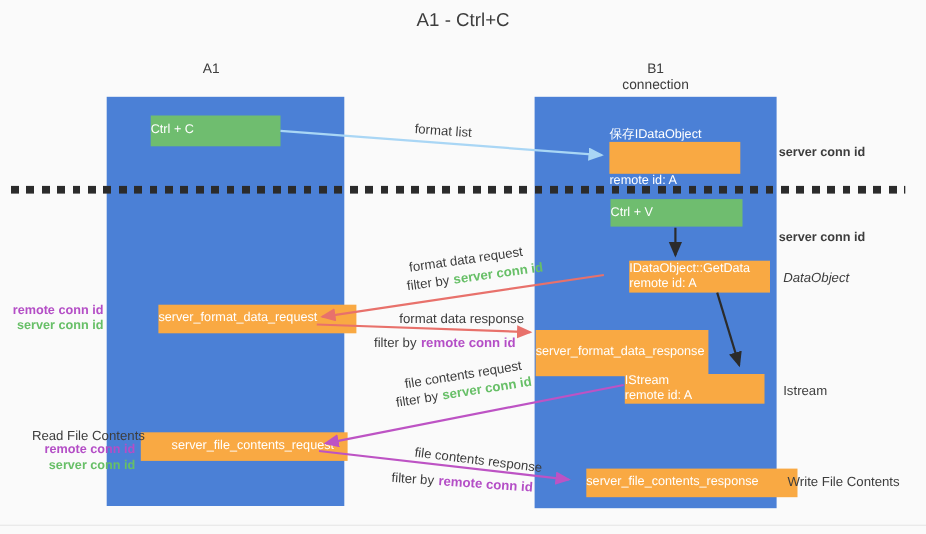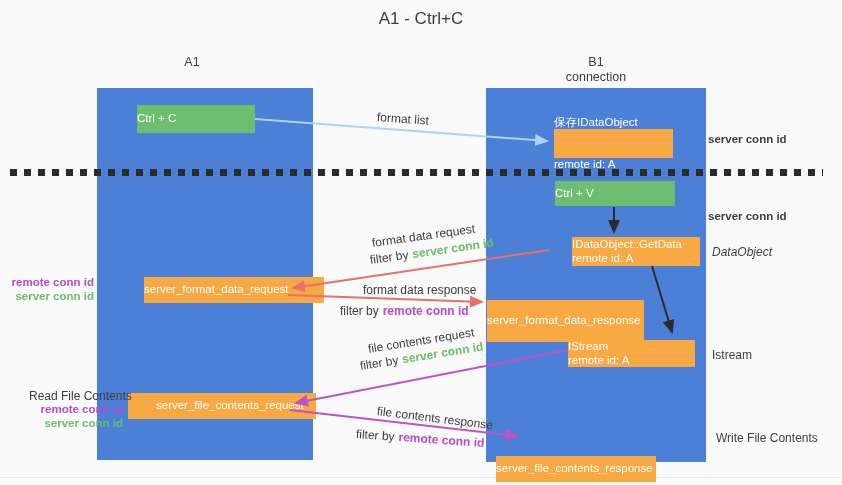--- a/index.html
+++ b/index.html
@@ -68,21 +68,21 @@
   <div class="node orange" style="left:487px;top:289px;width:157px;height:42px;margin-top:11px;">
     <span>server_format_data_response</span>
   </div>
   <div class="node orange" style="left:568px;top:340px;width:127px;height:27px;">
     <span>IStream</span>
     <span>remote id: A</span>
   </div>
   <div class="node orange" style="left:128px;top:393px;width:160px;height:26px;padding-left:28px;">
     <span>server_file_contents_request</span>
   </div>
-  <div class="node orange" style="left:496px;top:426px;width:160px;height:26px;margin-top:30px;">
+  <div class="node orange" style="left:533px;top:426px;width:192px;height:26px;">
     <span>server_file_contents_response</span>
   </div>
 
   <svg id="edges" width="842" height="485">
     <defs>
       <marker id="ah-blue" markerWidth="8" markerHeight="8" refX="6" refY="3" orient="auto">
         <path class="fill-blue" d="M0,0 L7,3 L0,6 Z"></path>
       </marker>
       <marker id="ah-red" markerWidth="8" markerHeight="8" refX="6" refY="3" orient="auto">
         <path class="fill-red" d="M0,0 L7,3 L0,6 Z"></path>

